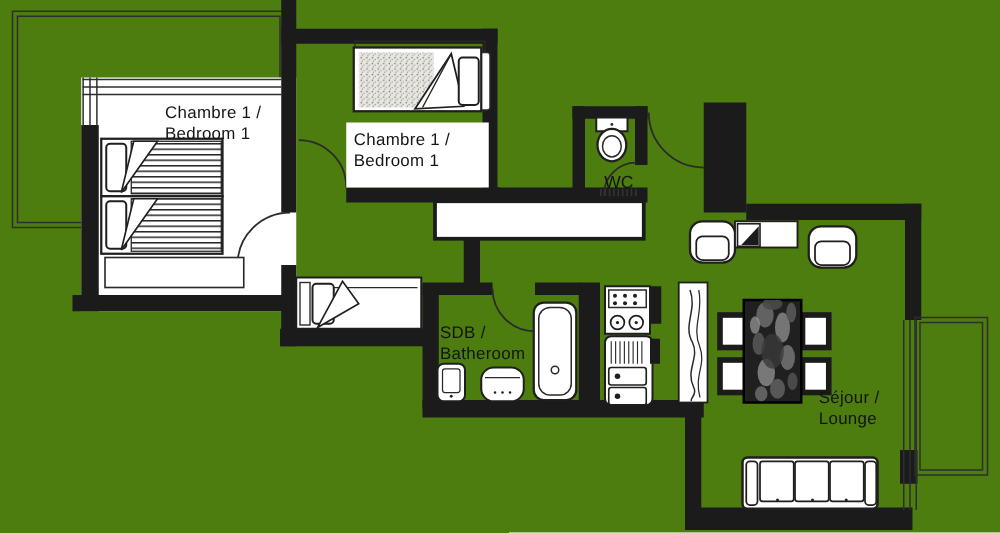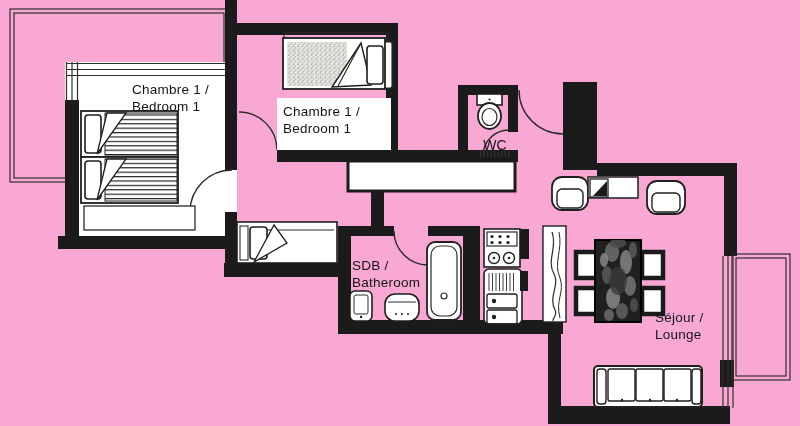--- a/index.html
+++ b/index.html
@@ -1,17 +1,17 @@
 <!DOCTYPE html>
 <html><head>
 <meta charset="utf-8">
 <style>
   html,body{margin:0;padding:0;background:#ffffff;}
   .stage{
-    position:relative;width:800px;height:426px;background:#f9a8d4;
+    position:relative;width:800px;height:426px;background:#4d7c0f;
     font-family:"Liberation Sans",sans-serif;overflow:hidden;
   }
   svg{display:block;}
   .wall{fill:#1b1b1b;stroke:none;}
   .thin{fill:none;stroke:#2e2e2e;stroke-width:1.2;}
   .furn{fill:#ffffff;stroke:#1f1f1f;stroke-width:1.6;}
   .furn-thin{fill:none;stroke:#2a2a2a;stroke-width:1.1;}
   .arc{fill:none;stroke:#2a2a2a;stroke-width:1.4;}
   .room-label{font-size:13.5px;fill:#141414;letter-spacing:.25px;}
   .wc-label{font-size:14px;fill:#141414;}

